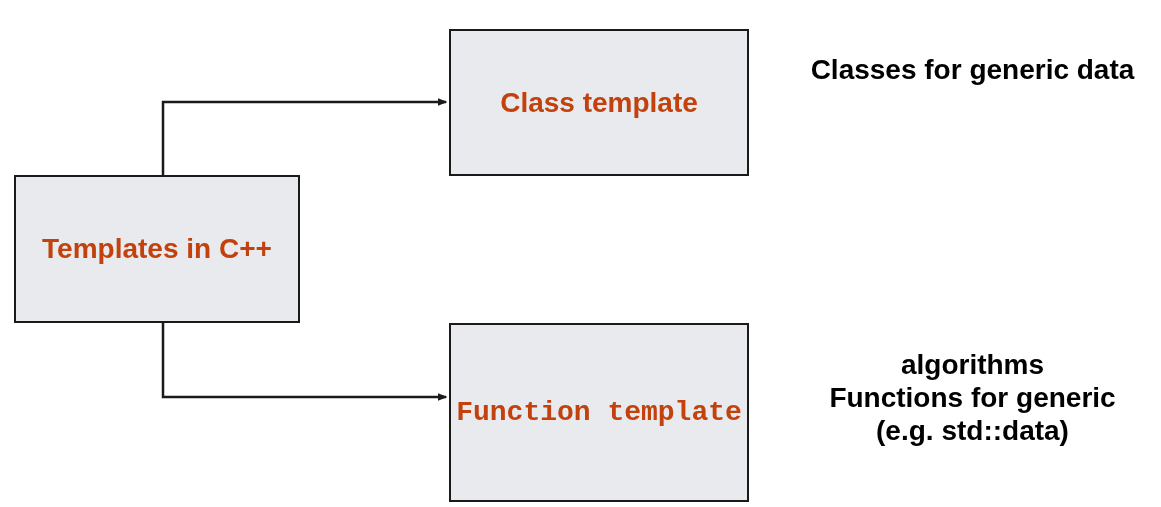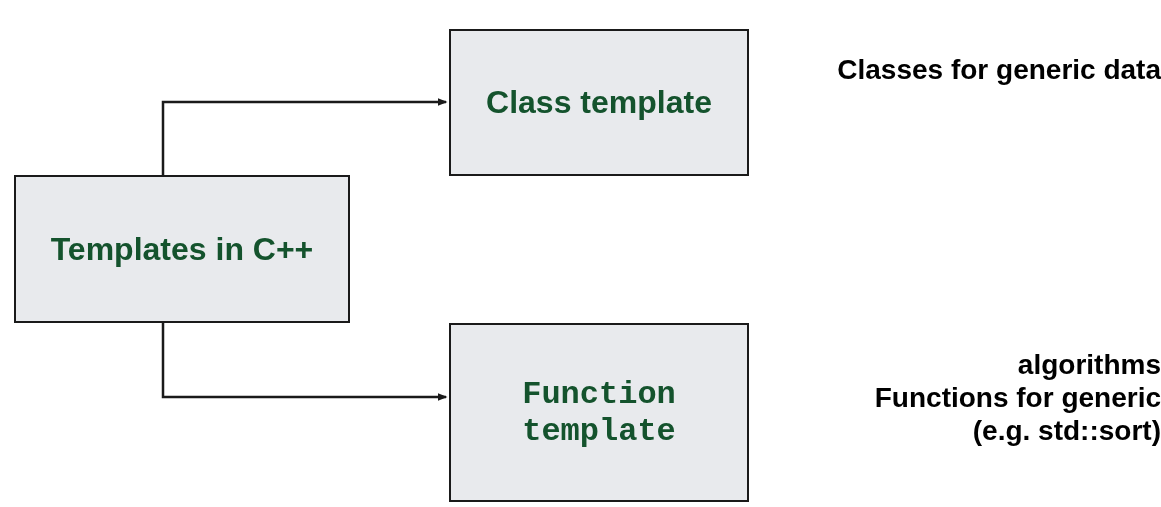--- a/index.html
+++ b/index.html
@@ -25,47 +25,47 @@
   .box {
     position: absolute;
     box-sizing: border-box;
     background: #e8eaed;
     border: 2.5px solid #1a1a1a;
     display: flex;
     align-items: center;
     justify-content: center;
     text-align: center;
     font-weight: bold;
-    font-size: 32px;
-    color: #14532d;
+    font-size: 28px;
+    color: #c2410c;
   }
   .root-box {
     left: 14px;
     top: 175px;
-    width: 336px;
+    width: 286px;
     height: 148px;
   }
   .class-box {
     left: 449px;
     top: 29px;
     width: 300px;
     height: 147px;
   }
   .function-box {
     left: 449px;
     top: 323px;
     width: 300px;
     height: 179px;
     font-family: Liberation Mono, monospace;
   }
   .annotation {
     position: absolute;
     left: 784px;
     width: 377px;
-    text-align: right;
+    text-align: center;
     font-weight: bold;
     font-size: 28px;
     line-height: 33px;
     color: #000000;
   }
   .annotation-top {
     top: 53px;
   }
   .annotation-bottom {
     top: 348px;
@@ -98,16 +98,16 @@
     <span>Function template</span>
   </div>
 
   <div class="annotation annotation-top">
     <div>Classes for generic data</div>
   </div>
 
   <div class="annotation annotation-bottom">
     <div>algorithms</div>
     <div>Functions for generic</div>
-    <div>(e.g. std::sort)</div>
+    <div>(e.g. std::data)</div>
   </div>
 
 </div>
 
 </body></html>

